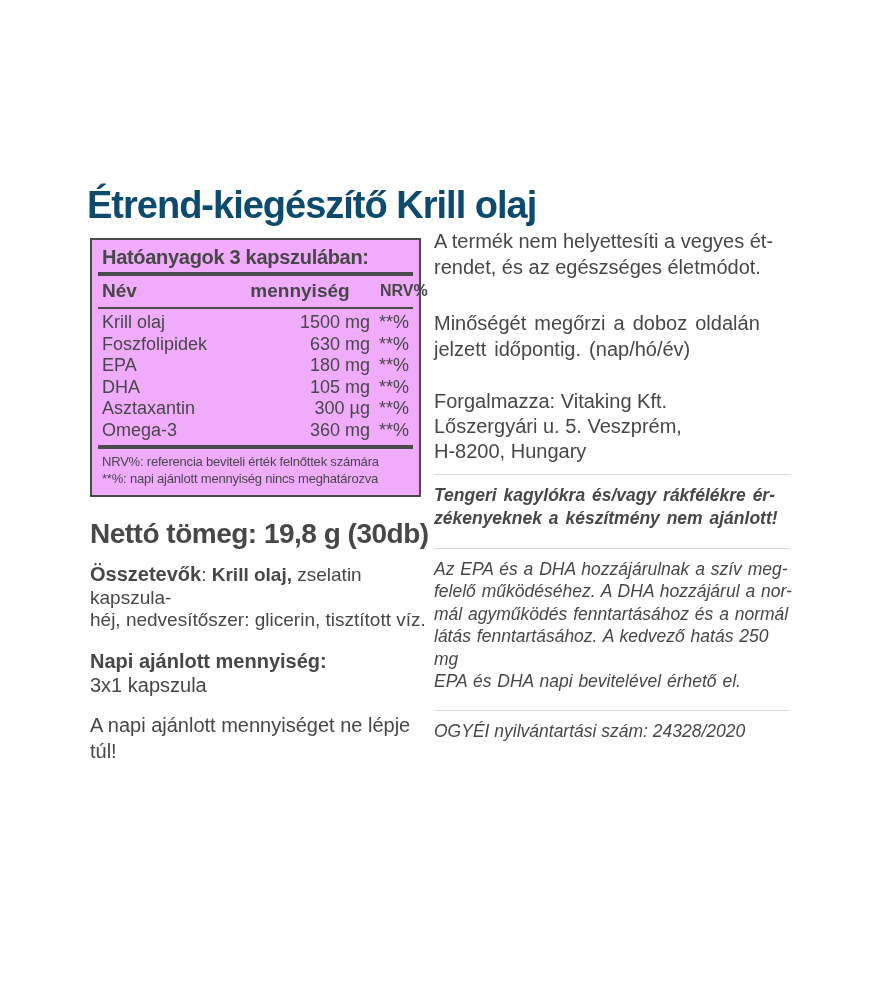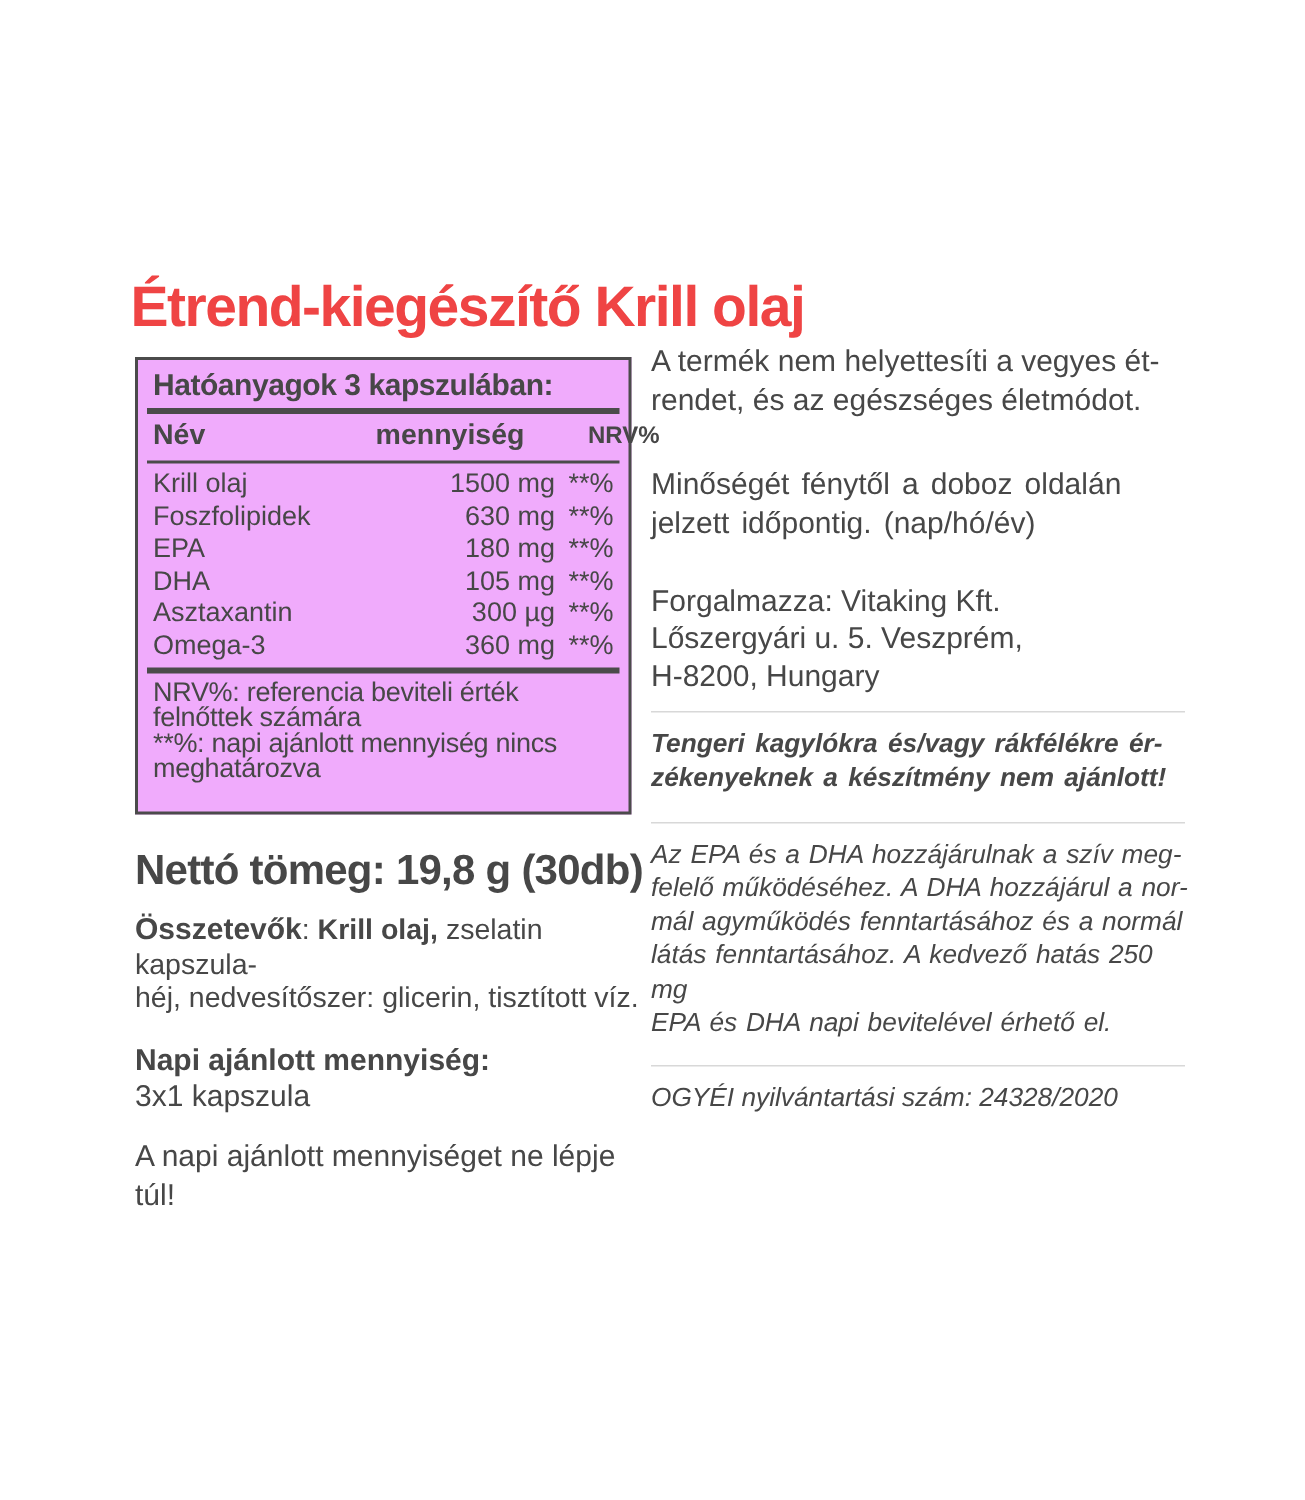--- a/index.html
+++ b/index.html
@@ -7,50 +7,50 @@
     position:relative;
     width:870px;height:1000px;
     background:#ffffff;
     font-family:"Liberation Sans", sans-serif;
     color:#474747;
     overflow:hidden;
   }
   .page-title{
     position:absolute;left:87px;top:184px;
     font-size:38px;font-weight:bold;letter-spacing:-1px;
-    color:#ef4444;white-space:nowrap;
+    color:#0c4a6e;white-space:nowrap;
   }
   
   .left-col{position:absolute;left:90px;top:238px;width:340px;}
   .supp-box{
     width:327px;border:2px solid #4b4b4b;background:#f0abfc;
   }
   .box-title{
     font-size:20px;font-weight:bold;line-height:24px;
     padding:5px 10px 3px 10px;letter-spacing:-0.3px;
   }
   .rule-thick{height:4px;background:#4b4b4b;margin:0 6px;}
   .rule-thin{height:2px;background:#4b4b4b;margin:0 6px;}
   .box-header{
     display:grid;grid-template-columns:118px 160px 1fr;
     padding:4px 10px 5px 10px;line-height:22px;font-weight:bold;
   }
   .box-header .h-name{font-size:19px;text-align:left;}
   .box-header .h-amount{font-size:19px;text-align:center;}
-  .box-header .h-nrv{font-size:16px;text-align:right;margin-left:12px;}
+  .box-header .h-nrv{font-size:16px;text-align:right;}
   .rows{padding:3px 10px 4px 10px;}
   .facts-row{
     display:grid;grid-template-columns:118px 150px 1fr;
     font-size:18px;line-height:21.5px;
   }
   .facts-row .c-name{text-align:left;}
   .facts-row .c-amount{text-align:right;}
   .facts-row .c-nrv{text-align:right;}
   .footnotes{
-    padding:4px 8px 20px 10px;font-size:18px;line-height:17px;
+    padding:4px 8px 8px 10px;font-size:13px;line-height:17px;
     letter-spacing:-0.2px;
   }
   .net-weight{
     margin-top:21px;font-size:28px;font-weight:bold;
     letter-spacing:-0.5px;white-space:nowrap;
   }
   .ingredients{
     margin-top:13px;font-size:19px;line-height:22.5px;
     white-space:pre-line;width:345px;
   }
@@ -151,21 +151,21 @@
     <div class="daily-heading">Napi ajánlott mennyiség:</div>
     <div class="daily-value">3x1 kapszula</div>
 
     <div class="overdose-warning">A napi ajánlott mennyiséget ne lépje
 túl!</div>
   </div>
 
   <div class="right-col">
     <p class="para">A termék nem helyettesíti a vegyes ét-
 rendet, és az egészséges életmódot.</p>
-    <p class="para justified p-quality">Minőségét fénytől a doboz oldalán
+    <p class="para justified p-quality">Minőségét megőrzi a doboz oldalán
 jelzett időpontig. (nap/hó/év)</p>
     <p class="para p-distributor">Forgalmazza: Vitaking Kft.
 Lőszergyári u. 5. Veszprém,
 H-8200, Hungary</p>
     <div class="sep sep-1"></div>
     <p class="p-allergen">Tengeri kagylókra és/vagy rákfélékre ér-
 zékenyeknek a készítmény nem ajánlott!</p>
     <div class="sep sep-2"></div>
     <p class="p-claim">Az EPA és a DHA hozzájárulnak a szív meg-
 felelő működéséhez. A DHA hozzájárul a nor-

